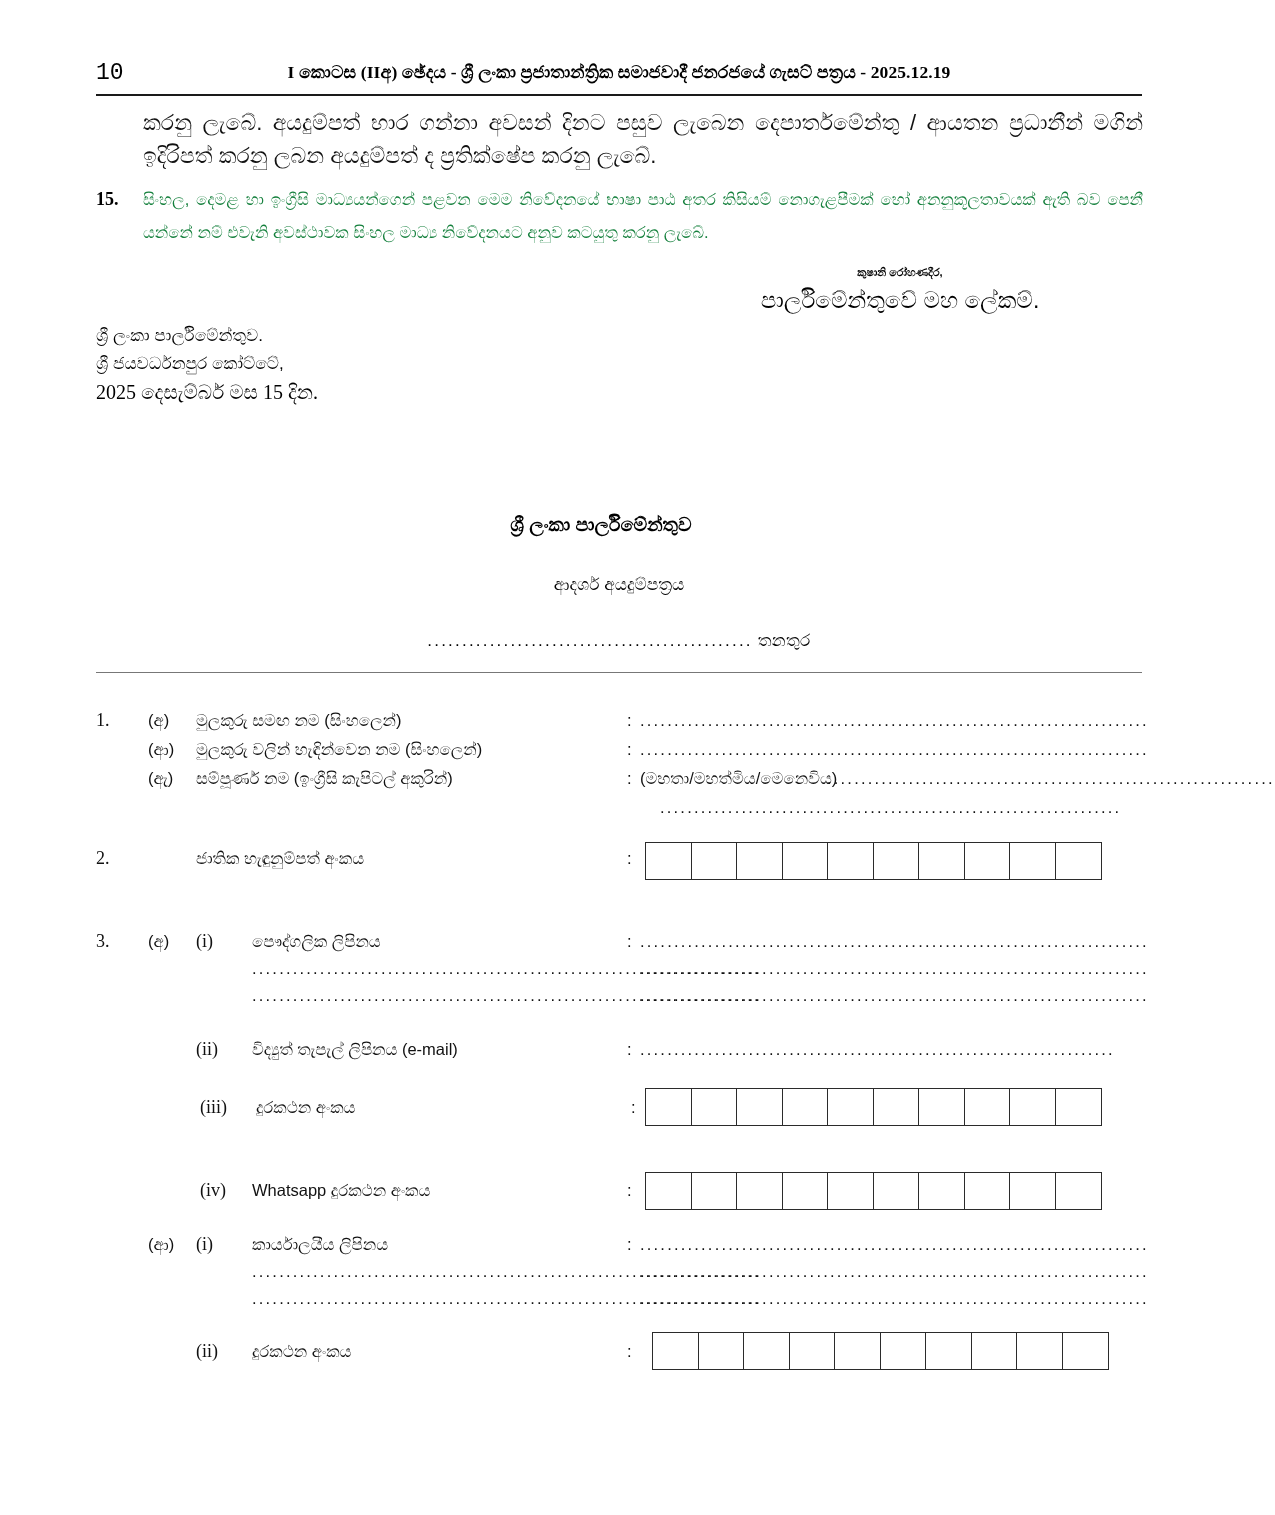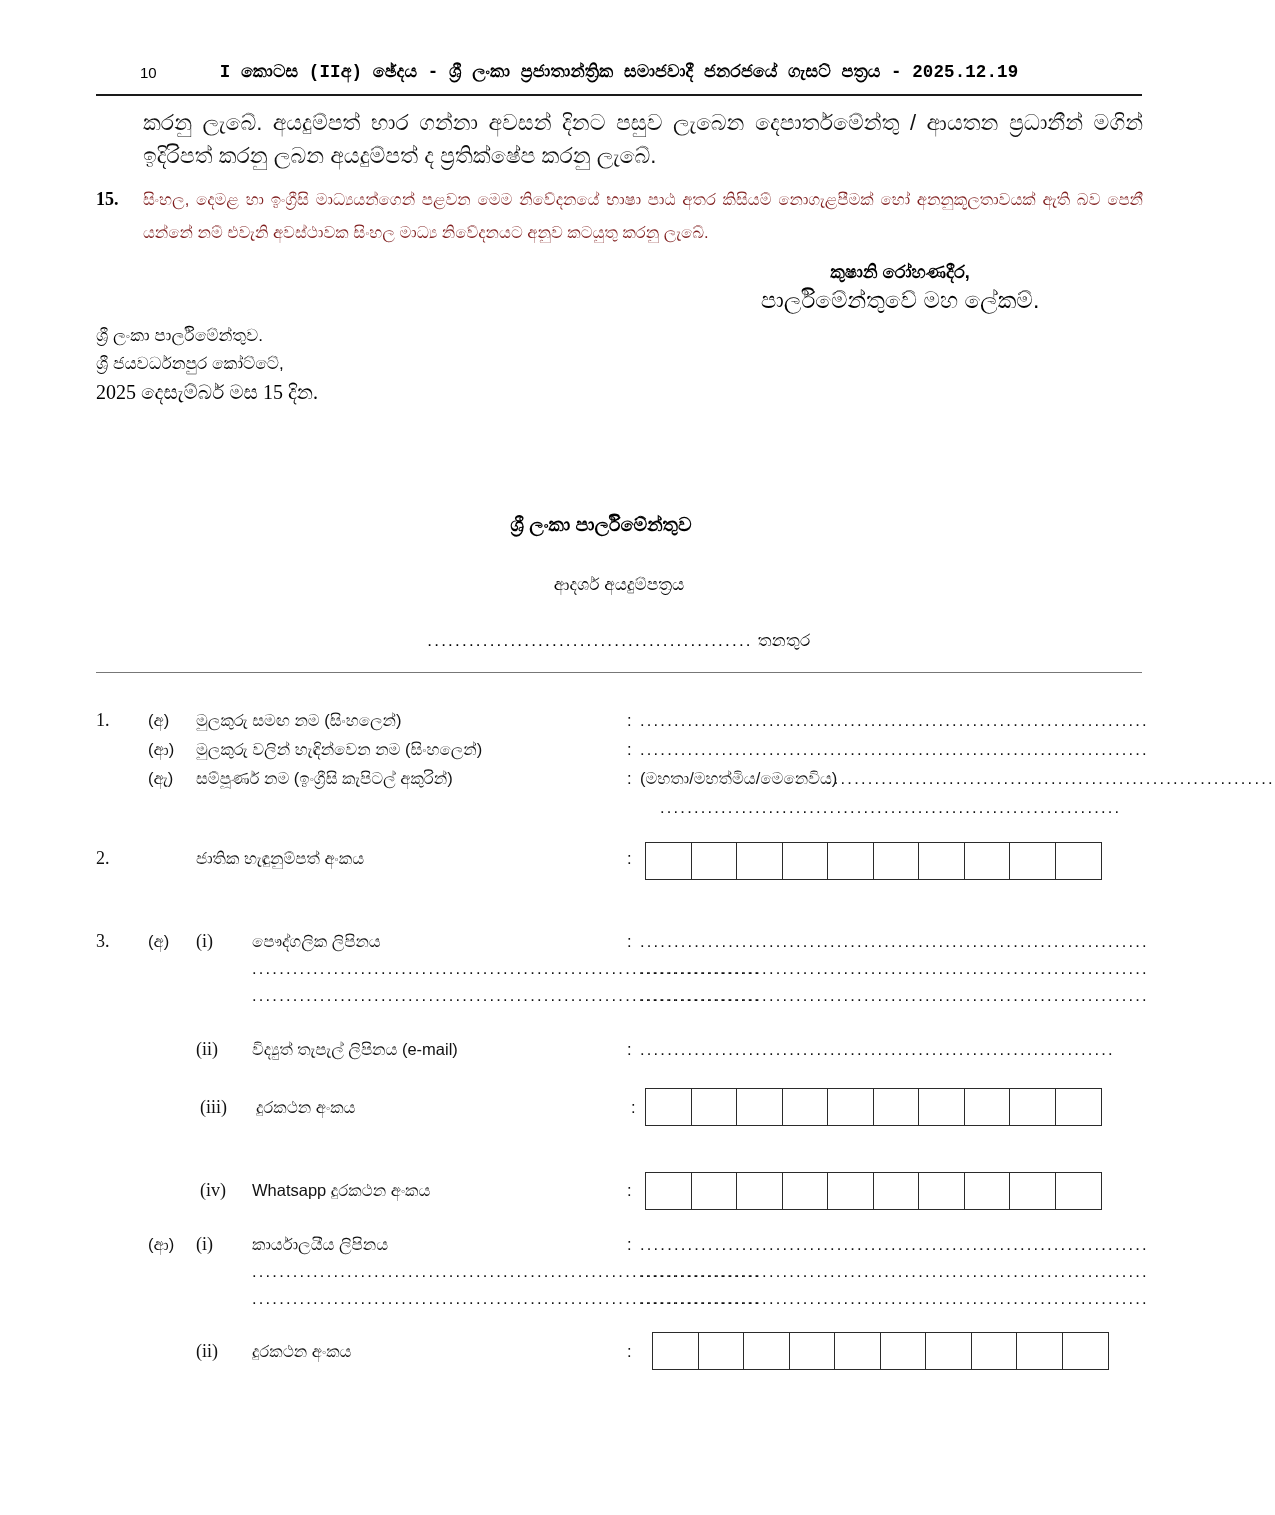--- a/index.html
+++ b/index.html
@@ -27,35 +27,34 @@
     position: absolute;
     left: 96px;
     top: 60px;
     width: 1046px;
     height: 30px;
   }
   .page-number {
     position: absolute;
     left: 0;
     top: 2px;
-    font-size: 15px;
+    font-size: 23px;
     line-height: 22px;
-    font-family: Liberation Sans, sans-serif;
-    margin-left: 44px;
+    font-family: Liberation Mono, monospace;
   }
   .header-title {
     position: absolute;
     left: 0;
     top: 0;
     width: 1046px;
     text-align: center;
     font-size: 17.5px;
     line-height: 24px;
     font-weight: bold;
-    font-family: Liberation Mono, monospace;
+    font-family: Liberation Serif, serif;
     letter-spacing: 0.1px;
     white-space: nowrap;
   }
   .header-rule {
     position: absolute;
     left: 96px;
     top: 94px;
     width: 1046px;
     height: 0;
     border-top: 2.2px solid #1a1a1a;
@@ -90,34 +89,34 @@
     font-size: 18px;
     font-weight: bold;
     line-height: 33px;
   }
   .clause-body {
     margin-left: 47px;
     font-family: "Liberation Sans", sans-serif;
     font-size: 16.5px;
     line-height: 33px;
     text-align: justify;
-    color: #7f1d1d;
+    color: #15803d;
   }
 
   
   .signature {
     position: absolute;
     left: 700px;
     top: 258px;
     width: 400px;
     text-align: center;
     font-family: "Liberation Sans", sans-serif;
   }
   .sig-name {
-    font-size: 18px;
+    font-size: 11px;
     line-height: 28px;
     font-weight: bold;
   }
   .sig-role {
     font-size: 23px;
     line-height: 28px;
   }
 
   
   .addr {

